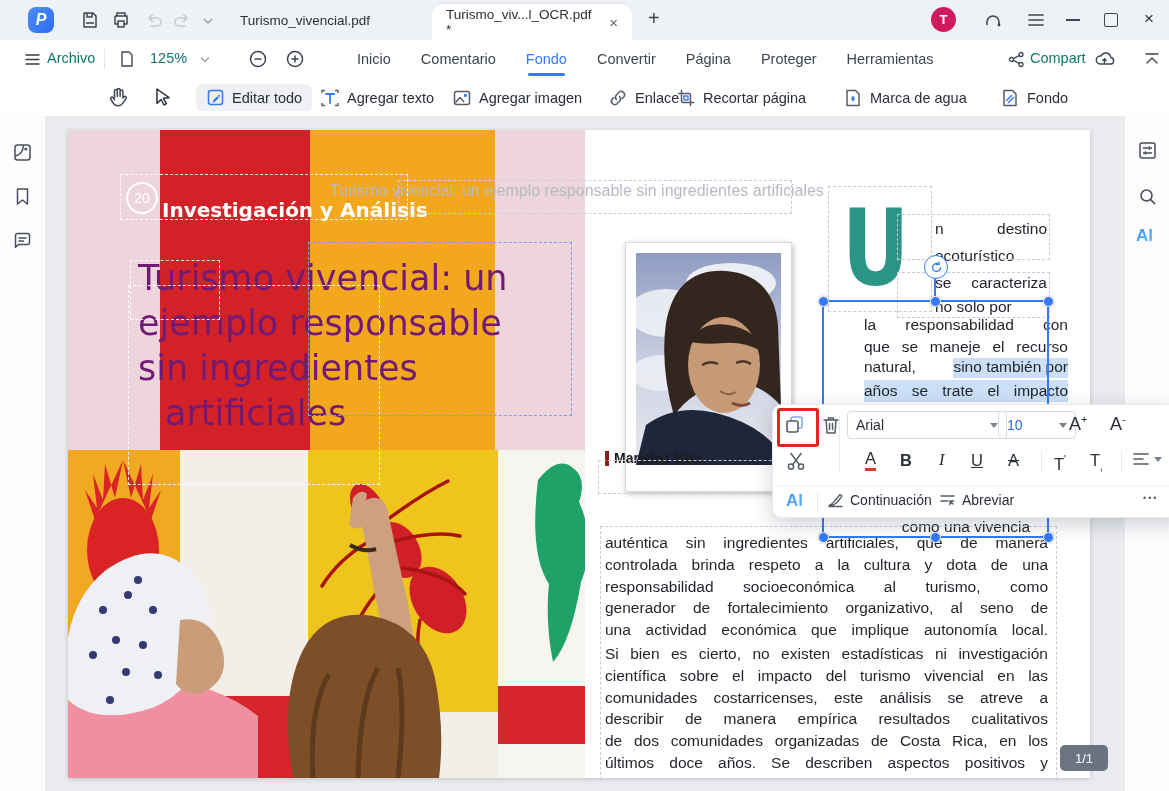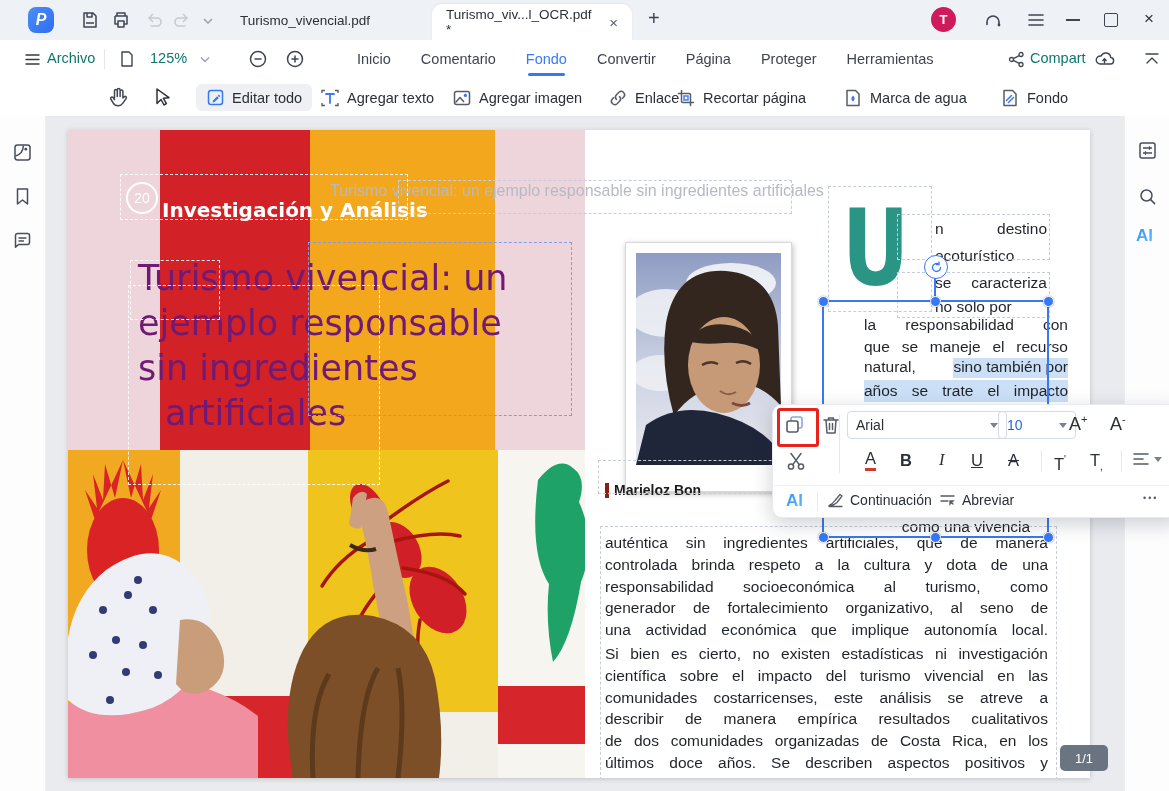--- a/index.html
+++ b/index.html
@@ -44,21 +44,21 @@
   .dash-g{border:1px dashed #c6ccd8;position:absolute;z-index:3}
   .dash-b{border:1px dashed #7d9cf0;position:absolute;z-index:3}
   .dropcap{position:absolute;left:774px;top:66px;font-size:106px;line-height:106px;font-weight:bold;color:#2a9585;font-family:"DejaVu Sans",sans-serif;transform:scaleX(.78);transform-origin:left top;z-index:2}
   .bodytxt{font-size:15.5px;color:#1f2329}
   .nline{position:absolute;left:867px;width:112px;height:20px;display:flex;justify-content:space-between}
   .wline{position:absolute;left:796px;width:204px;height:20px}
   .jl{text-align:justify;text-align-last:justify;height:21.8px;line-height:21.8px;font-size:15.5px;color:#1f2329}
   .hl{background:#cbdff6}
   .selline{position:absolute;background:#3678f6;z-index:5}
   .hdot{position:absolute;width:9px;height:9px;border-radius:50%;background:#3678f6;border:1.5px solid #fff;box-shadow:0 0 2px rgba(0,0,0,.35);z-index:6}
-  .caption{position:absolute;left:537px;top:352px;display:flex;align-items:flex-end;gap:5px;z-index:2}
+  .caption{position:absolute;left:537px;top:320px;display:flex;align-items:flex-end;gap:5px;z-index:2}
   .capbar{width:4px;height:15px;background:#8c1f15}
   .captxt{font-size:14px;font-weight:bold;color:#1c1c1c;white-space:nowrap}
   .para{position:absolute;left:537px;width:443px}
   .photo{position:absolute;left:557px;top:112px;width:165px;height:248px;background:#fff;border:1px solid #d9d9d9;box-shadow:1px 2px 6px rgba(0,0,0,.25);z-index:2}
   .pagebadge{position:absolute;left:1060px;top:745px;width:48px;height:26px;background:rgba(94,105,119,.92);border-radius:5px;color:#fff;font-size:13px;display:flex;align-items:center;justify-content:center;z-index:40}
   
   .floatbar{position:absolute;left:772px;top:404px;width:406px;height:112px;background:#ffffff;border:1px solid #e8eaee;border-radius:10px;box-shadow:0 6px 20px rgba(30,40,60,.22);z-index:30}
   .fb-ico{position:absolute;width:22px;height:22px;cursor:pointer}
   .redbox{position:absolute;left:4px;top:3px;width:36px;height:33px;border:3px solid #e8231c;border-radius:3px;z-index:2}
   .fontsel{position:absolute;top:6px;height:26px;border:1px solid #d6dbe3;border-radius:4px;display:flex;align-items:center;justify-content:space-between;padding:0 8px;font-size:14px;color:#2a2f38;cursor:pointer}

